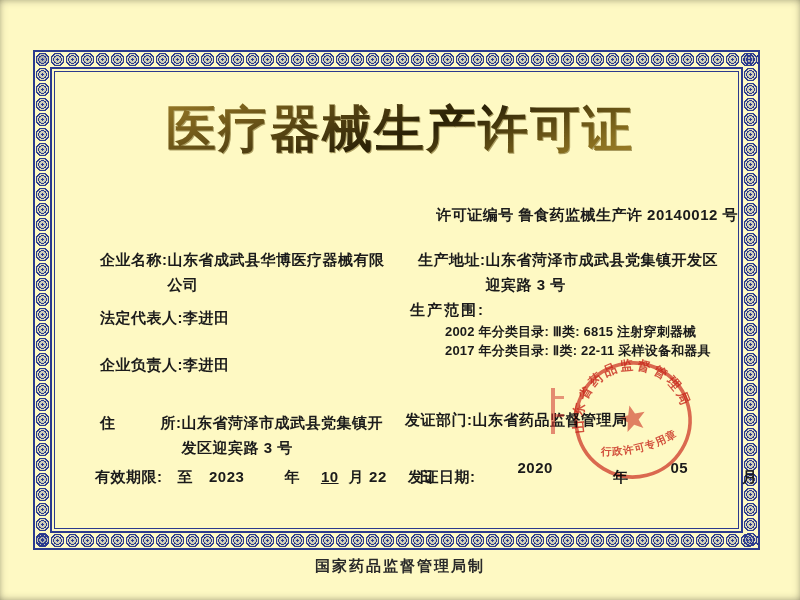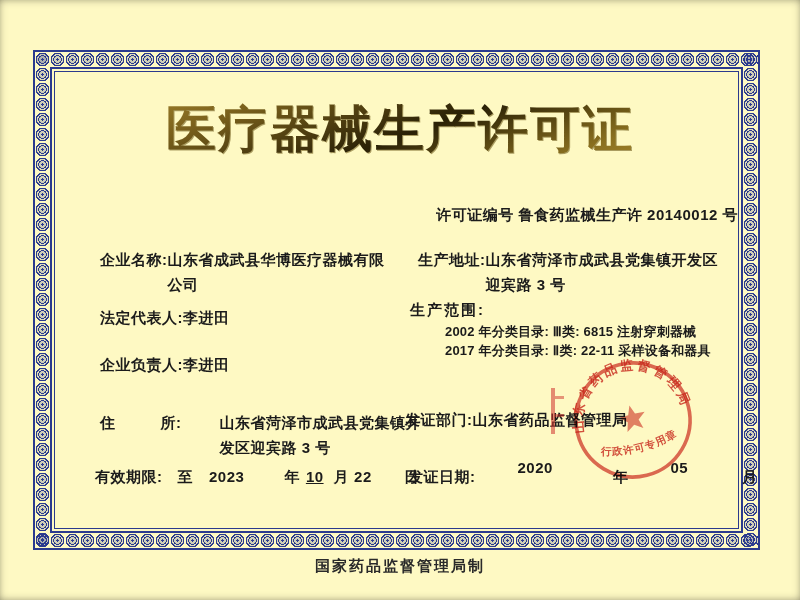--- a/index.html
+++ b/index.html
@@ -122,36 +122,36 @@
     <span class="lbl" style="letter-spacing:2px;">生产范围:</span>
   </div>
   <div class="scope-line" style="left:400px; top:323px;">2002 年分类目录: Ⅲ类: 6815 注射穿刺器械</div>
   <div class="scope-line" style="left:400px; top:342px;">2017 年分类目录: Ⅱ类: 22-11 采样设备和器具</div>
 
   <div class="row txt" style="left:100px; top:352px;">
     <span class="lbl">企业负责人:</span>
     <div>李进田</div>
   </div>
 
-  <div class="row txt" style="left:100px; top:410px;gap:38px;">
+  <div class="row txt" style="left:100px; top:410px;">
     <span class="lbl"><span>住</span><span class="res-gap"></span><span>所:</span></span>
     <div style="width:208px;">山东省菏泽市成武县党集镇开发区迎宾路 3 号</div>
   </div>
 
   <div class="row txt" style="left:405px; top:407px;">
     <span class="lbl">发证部门:</span>
     <div>山东省药品监督管理局</div>
   </div>
 
   <div class="row txt date-row" style="left:95px; top:464px;">
     <span class="lbl">有效期限:</span>
     <span style="margin-left:15px;">至</span>
     <span style="margin-left:16px;">2023</span>
     <span style="margin-left:40px;">年</span>
-    <span style="margin-left:6px;text-decoration:underline;">10</span>
+    <span style="margin-left:21px;text-decoration:underline;">10</span>
     <span style="margin-left:10px;">月</span>
     <span style="margin-left:5px;">22</span>
     <span style="margin-left:32px;">日</span>
   </div>
 
   <div class="row txt date-row" style="left:408px; top:464px;gap:38px;">
     <span class="lbl">发证日期:</span>
     <span class="raised" style="margin-left:4px;">2020</span>
     <span style="margin-left:22px;">年</span>
     <span class="raised" style="margin-left:4px;">05</span>

